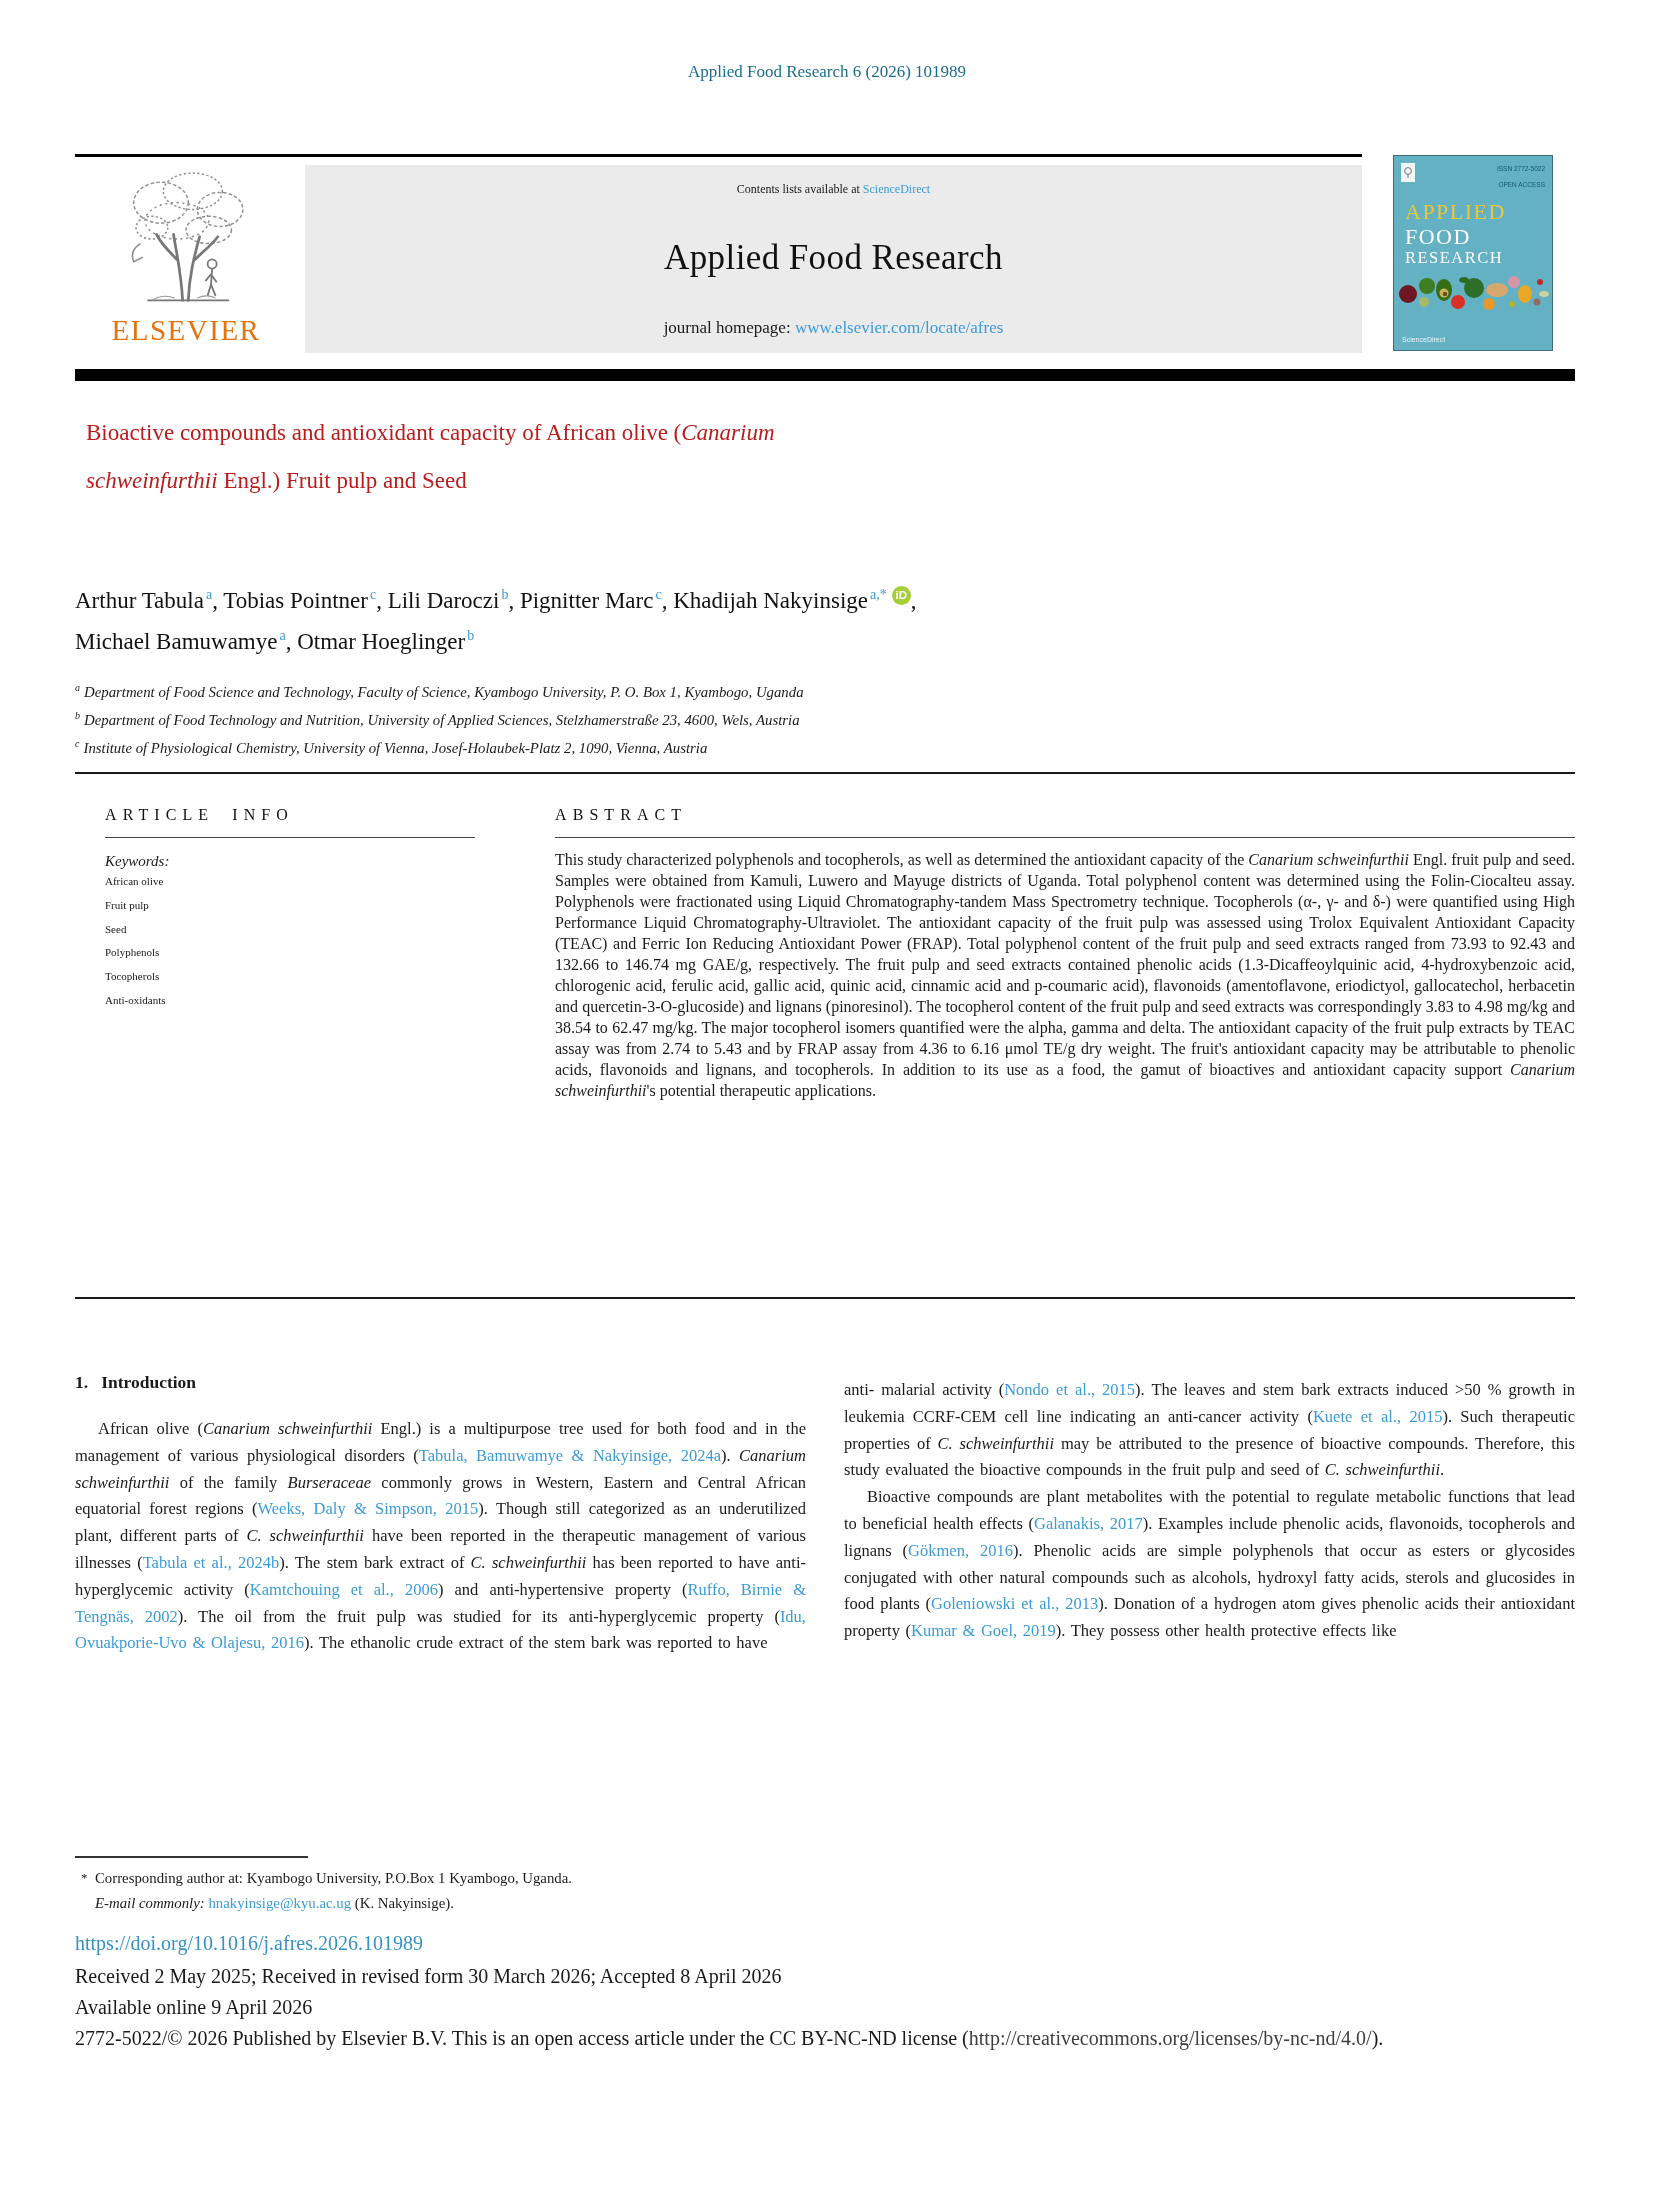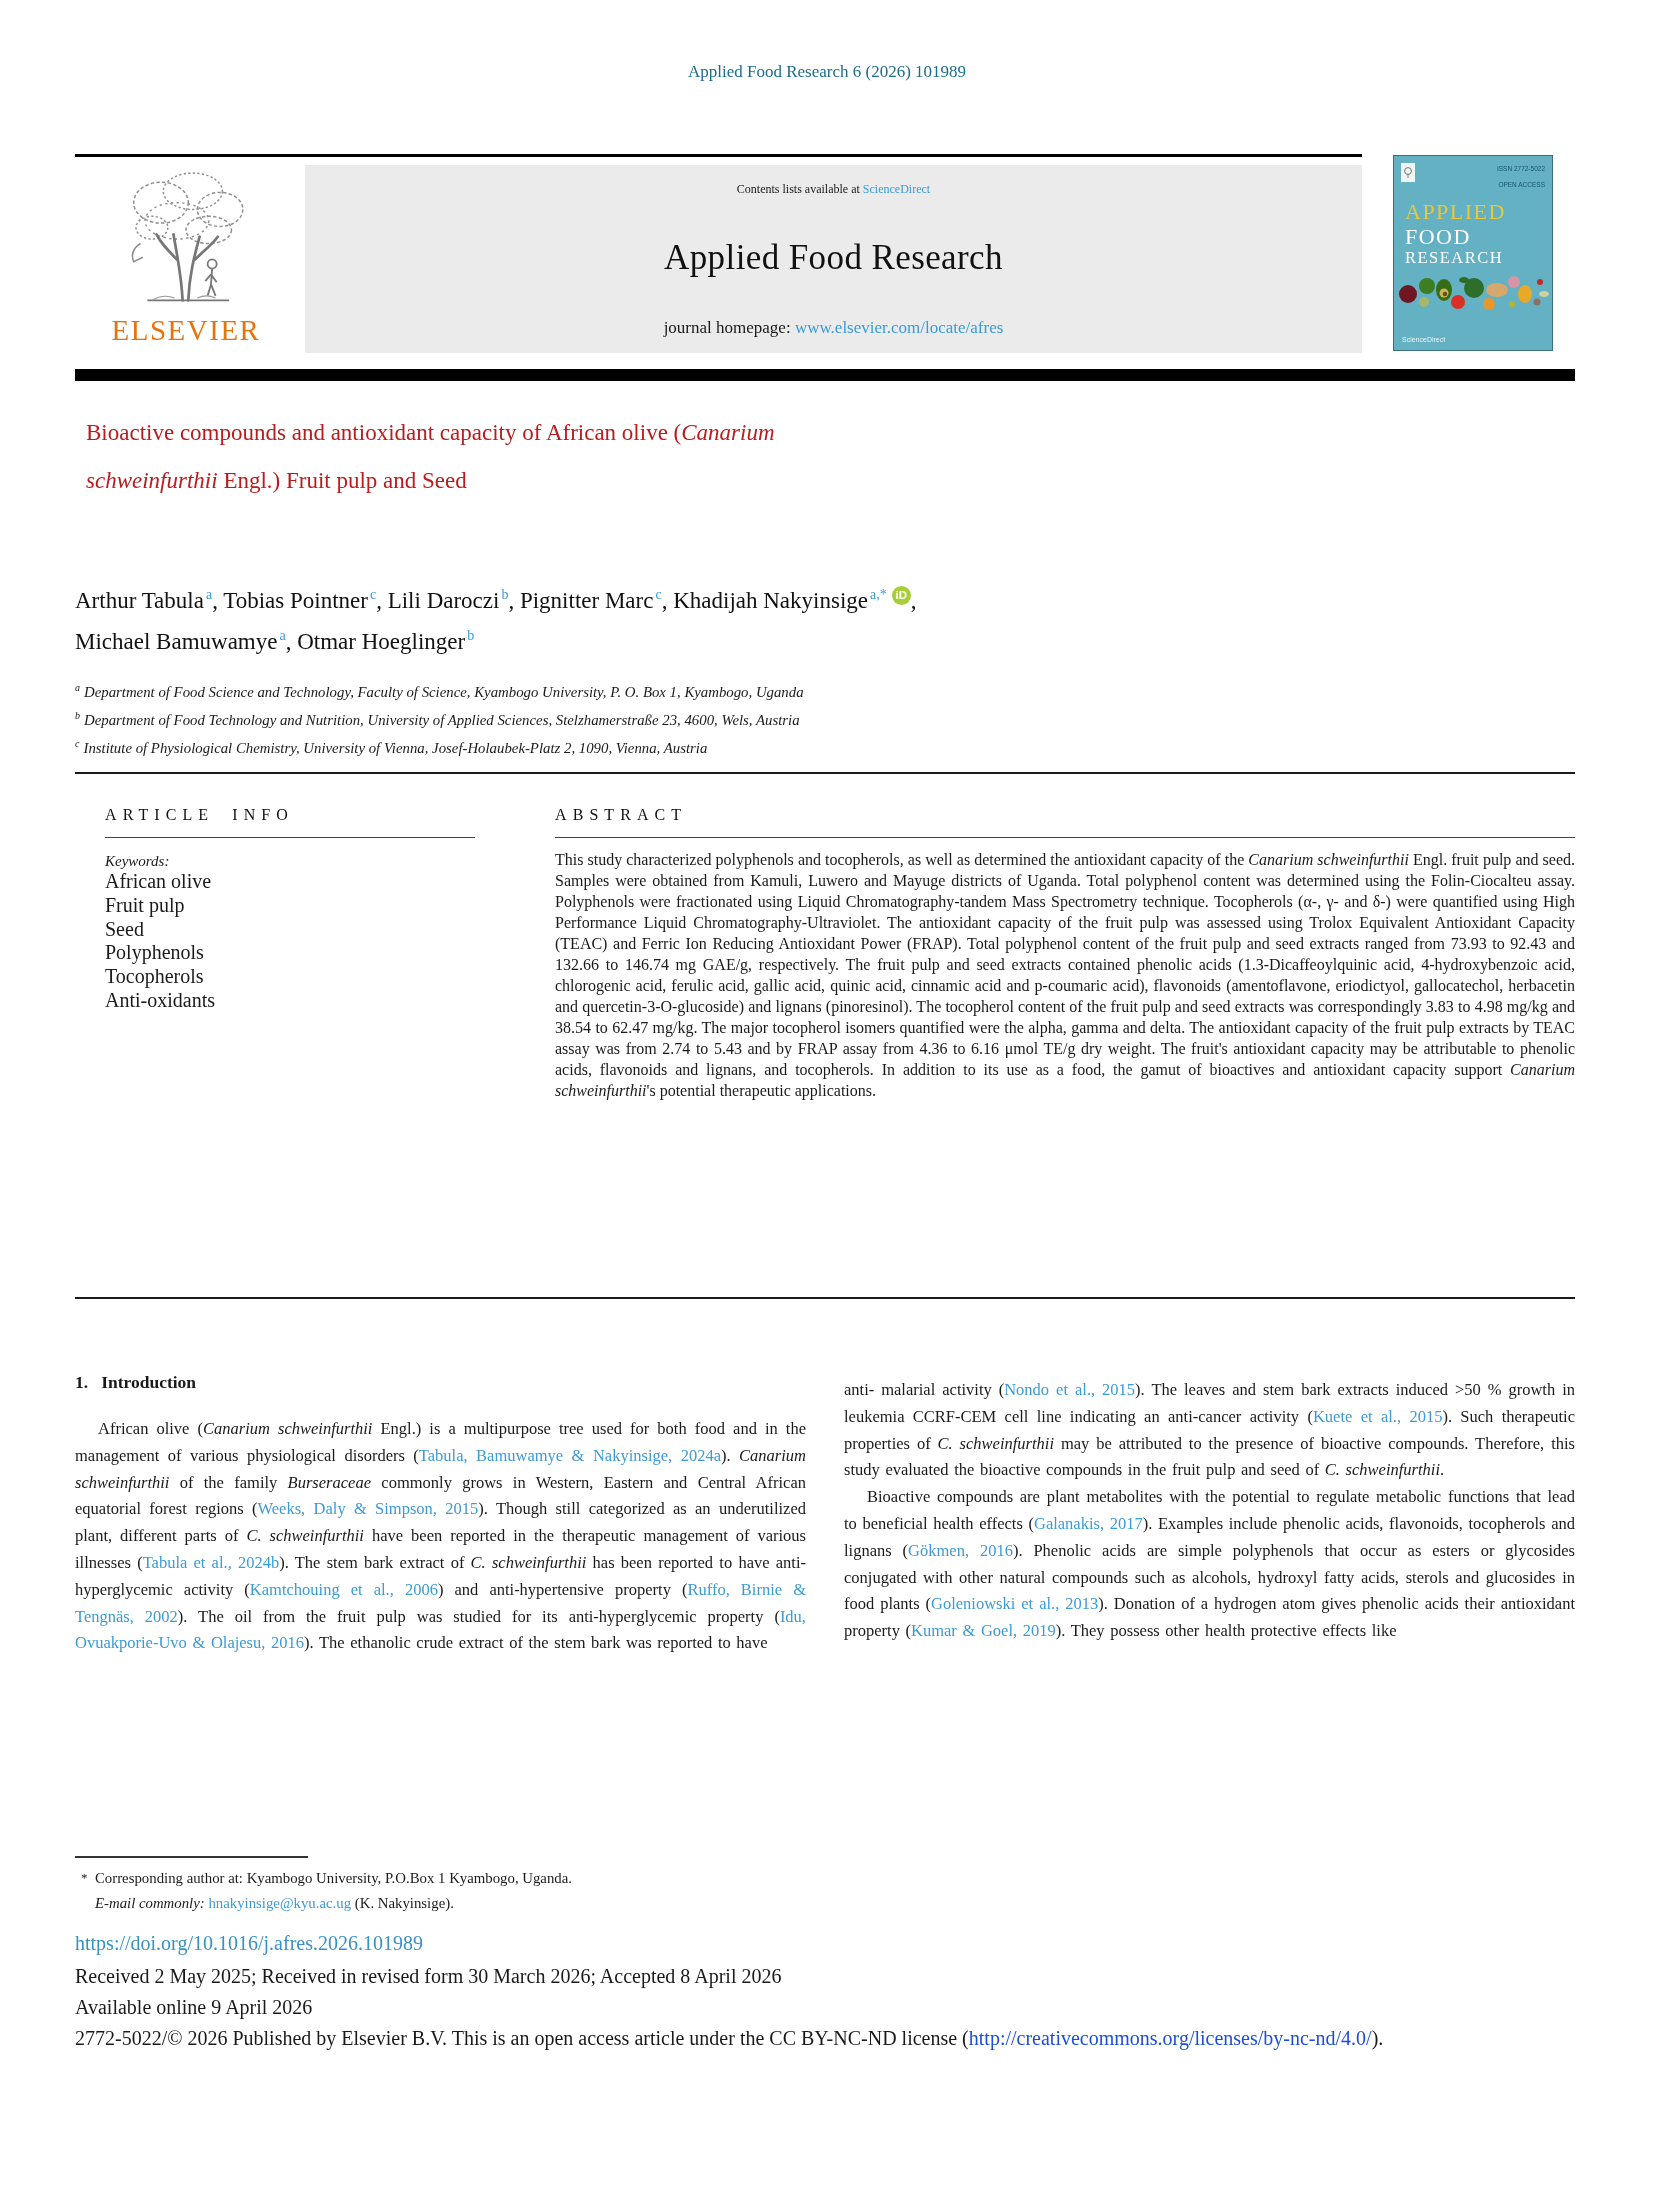--- a/index.html
+++ b/index.html
@@ -22,21 +22,21 @@
   .els-word{font-size:29px;color:#e8730c;letter-spacing:1.5px;margin-top:0;}
 
   
   .banner{position:absolute;left:305px;top:165px;width:1057px;height:188px;background:#ebebeb;
           display:flex;flex-direction:column;align-items:center;justify-content:space-between;
           padding:17px 0 15px;box-sizing:border-box;}
   .banner .line1{font-size:12px;}
   .banner .jtitle{font-size:35px;letter-spacing:.4px;color:#111;}
   .banner .line3{font-size:17px;}
   .lnk{color:#3b9bd6;}
-  .lnk-teal{color:#1d4ed8;}
+  .lnk-teal{color:#404040;}
   .it{font-style:italic;}
 
   
   .cover{position:absolute;left:1393px;top:155px;width:160px;height:196px;background:#64b1c3;
          border:1px solid #3c6f7d;box-sizing:border-box;overflow:hidden;
          font-family:"Liberation Serif",serif;}
   .cov-mark{position:absolute;left:7px;top:7px;width:14px;height:19px;background:#f2f5f5;
             display:flex;align-items:center;justify-content:center;}
   .cov-issn{position:absolute;right:7px;top:9px;font-size:6.5px;color:#14586b;text-align:right;
             font-family:"Liberation Sans",sans-serif;}
@@ -58,21 +58,21 @@
          font-family:"Liberation Sans",sans-serif;font-size:11.5px;font-weight:bold;line-height:19px;
          text-align:center;vertical-align:super;margin-left:5px;}
   .affils{position:absolute;left:75px;top:676px;width:1400px;font-size:14.8px;font-style:italic;line-height:23px;}
   .asup{font-size:10px;vertical-align:super;margin-right:4px;}
 
   
   .ainfo{position:absolute;left:105px;top:806px;width:370px;}
   .colhead{font-size:16px;letter-spacing:.38em;word-spacing:.5em;color:#111;}
   .colrule{height:1px;background:#444;margin-top:13px;}
   .kwlabel{font-style:italic;margin-top:15px;font-size:15px;}
-  .kwitem{font-size:20px;line-height:23.8px;}
+  .kwitem{font-size:11px;line-height:23.8px;}
   .abs{position:absolute;left:555px;top:806px;width:1020px;}
   .abstext{margin-top:11px;font-size:16px;line-height:21px;text-align:justify;}
 
   
   .intro-left{position:absolute;left:75px;top:1372px;width:731px;}
   .intro-head{font-size:17.5px;font-weight:bold;}
   .intro-head .num{margin-right:13px;}
   .para{font-size:16.5px;line-height:26.8px;text-align:justify;word-spacing:1.5px;}
   .intro-left .para{margin-top:23px;text-indent:23px;}
   .intro-right{position:absolute;left:844px;top:1377px;width:731px;}

